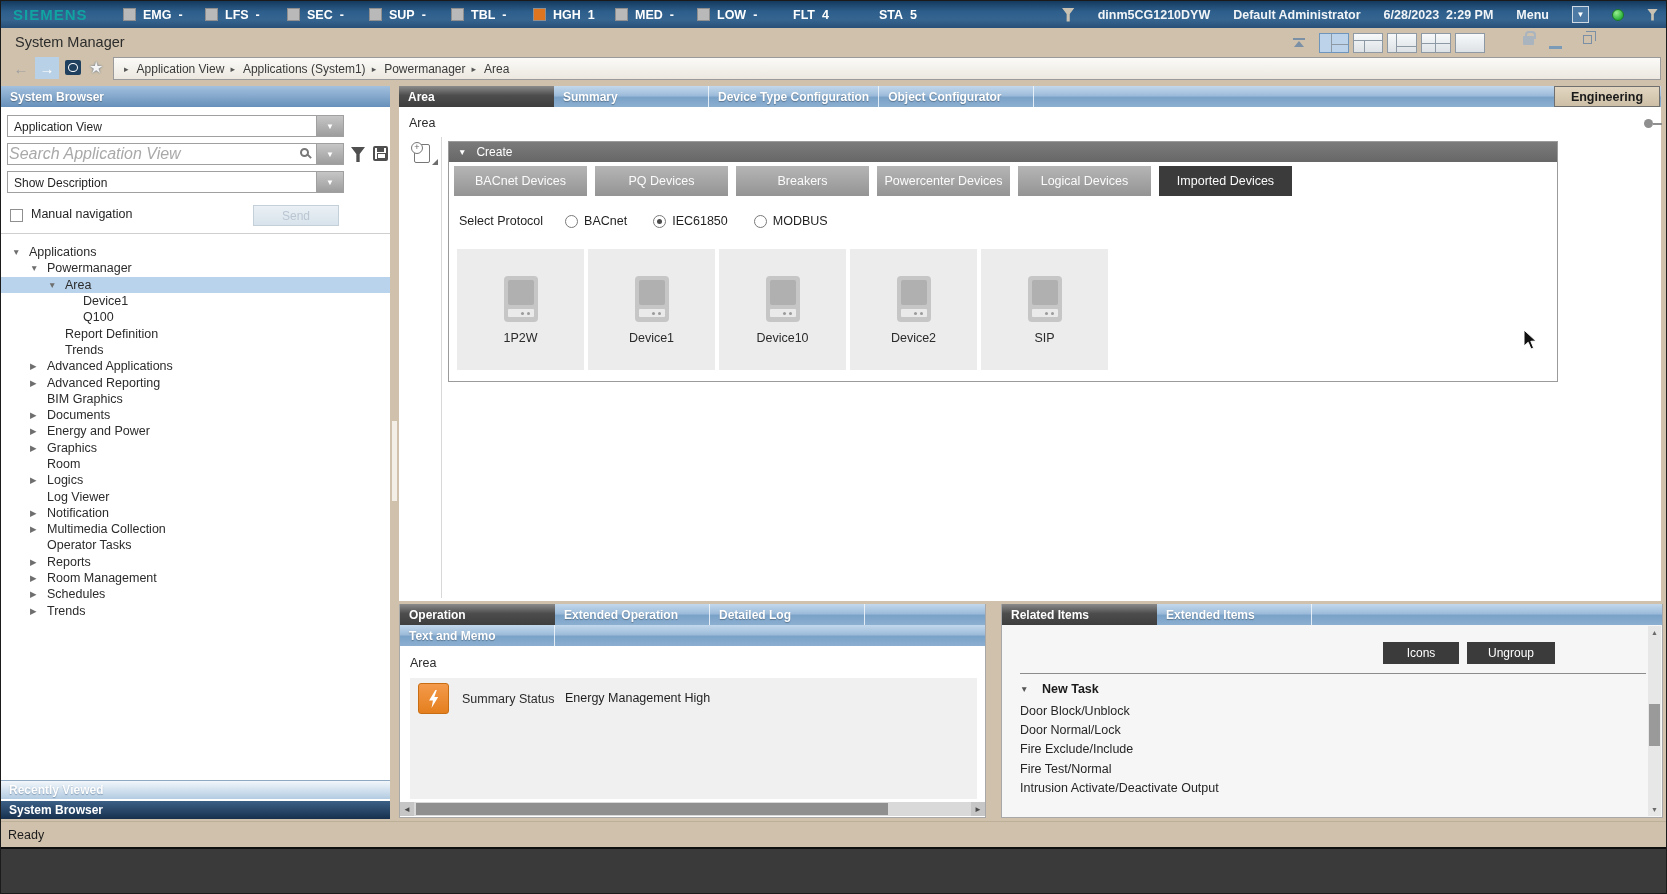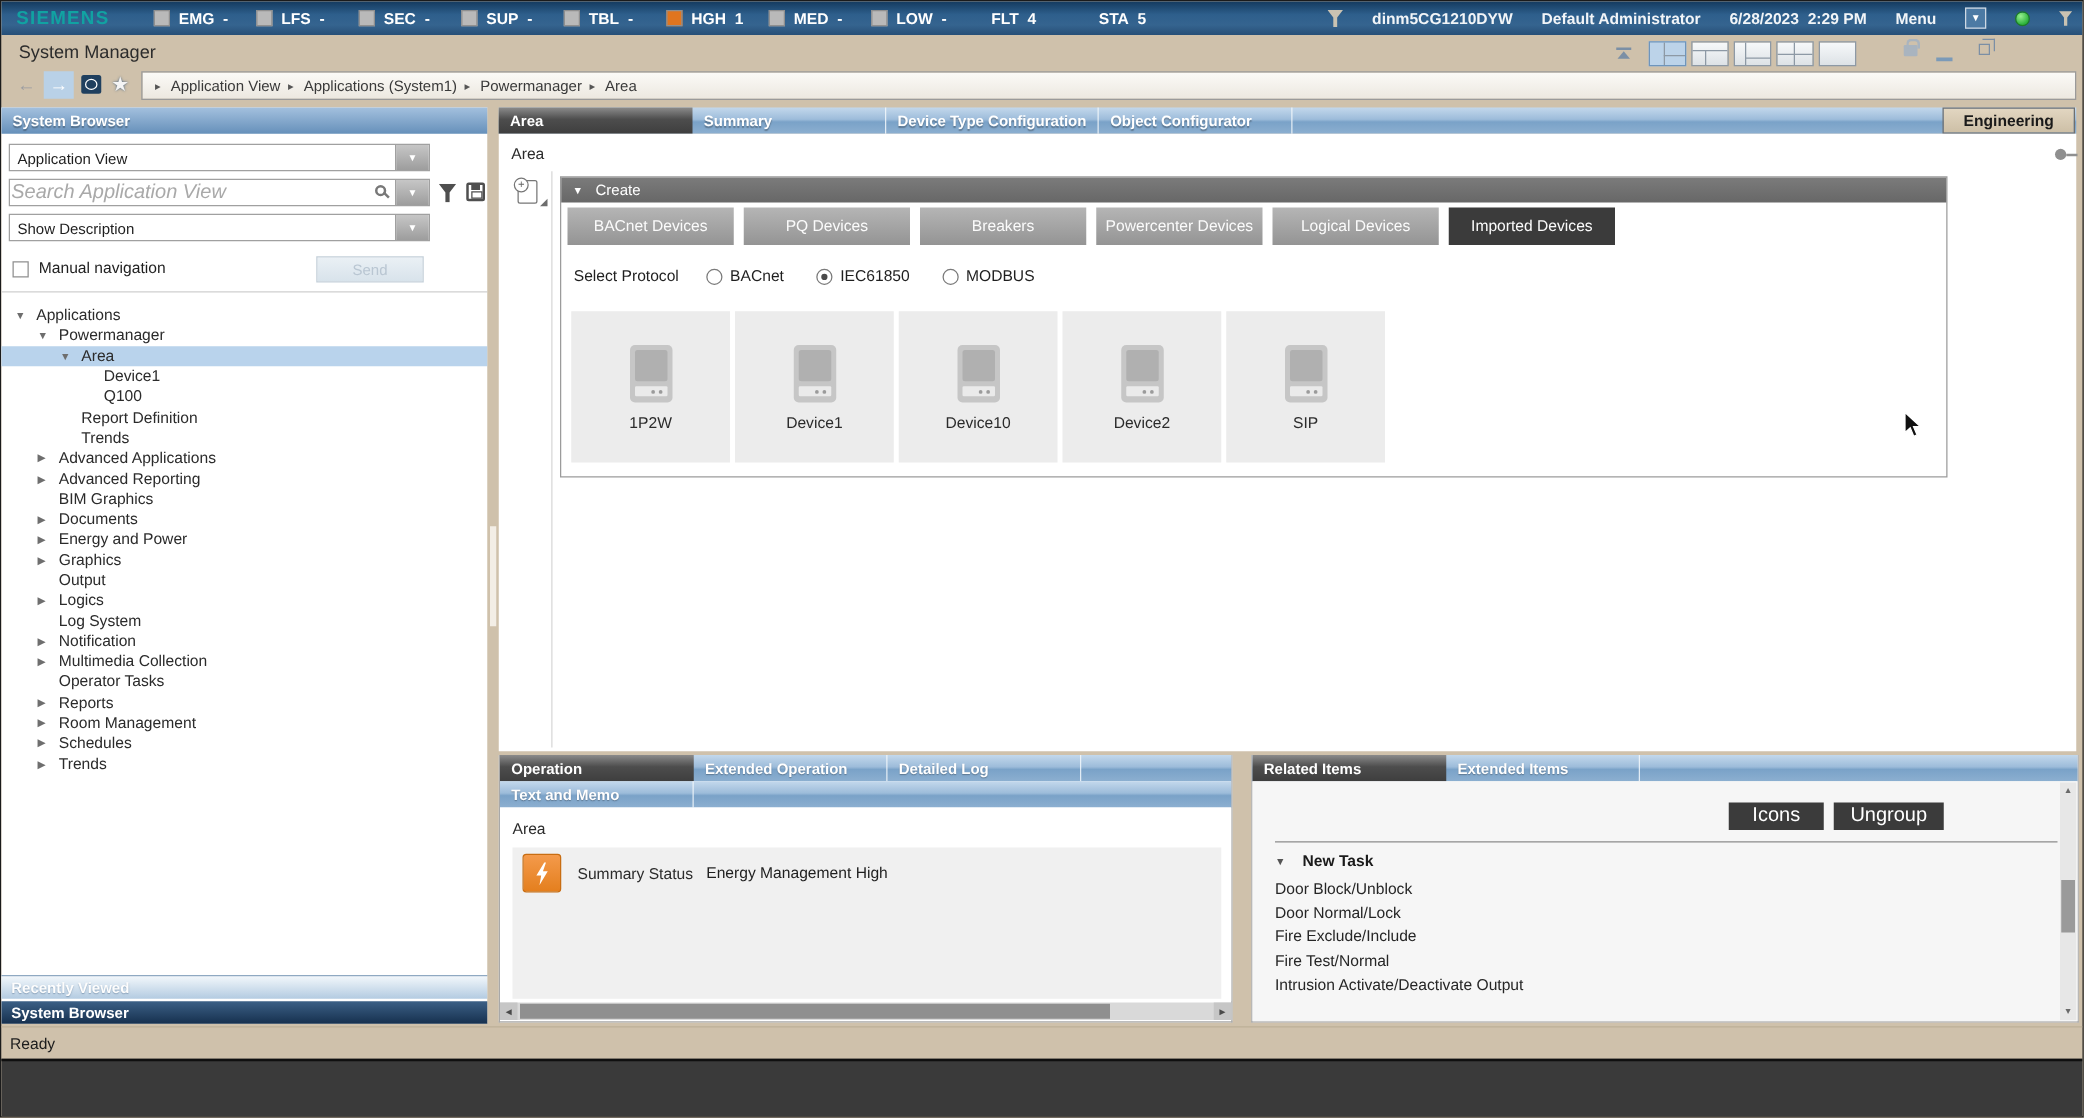--- a/index.html
+++ b/index.html
@@ -133,21 +133,21 @@
   .status-value{position:absolute;left:155px;top:13px;font-size:12.5px;color:#1f1f1f}
   .hscroll{position:absolute;left:0;bottom:1px;right:0;height:14px;background:#d9d9d9;display:flex;align-items:center}
   .hs-arrow{width:14px;height:14px;background:#c6c6c6;color:#4a4a4a;font-size:8px;display:flex;align-items:center;justify-content:center;flex:none}
   .hs-thumb{margin-left:2px;width:472px;height:12px;background:#8f8f8f}
   .hs-spacer{flex:1}
 
   
   .br-panel{position:absolute;left:1000px;top:603px;width:662px;height:214px;background:#f6f6f6;border:1px solid #a8a8a8;border-top:none}
   .br-tabs{left:0;top:0;width:100%}
   .br-content{position:absolute;left:0;top:21px;right:0;bottom:0;background:#f6f6f6}
-  .dk-btn{position:absolute;top:17px;height:22px;background:#3b3b3b;color:#fff;font-size:16px;display:flex;align-items:center;justify-content:center}
+  .dk-btn{position:absolute;top:17px;height:22px;background:#3b3b3b;color:#fff;font-size:12px;display:flex;align-items:center;justify-content:center}
   .btn-icons{right:203px;width:76px}
   .btn-ungroup{right:107px;width:88px}
   .br-divider{position:absolute;left:18px;right:16px;top:48px;height:1px;background:#8c8c8c}
   .br-group{position:absolute;left:18px;top:57px;display:flex;align-items:center}
   .br-group .tri{font-size:8.5px;color:#555;width:22px}
   .br-group .glabel{font-size:12.5px;font-weight:bold;color:#1b1b1b}
   .br-list{position:absolute;left:18px;top:76px;right:20px}
   .br-item{height:19.4px;font-size:12.5px;color:#262626;display:flex;align-items:center}
   .vscroll{position:absolute;right:1px;top:1px;bottom:1px;width:13px;background:#e7e7e7}
   .vs-arrow{position:absolute;left:0;width:13px;height:13px;color:#6a6a6a;font-size:7px;display:flex;align-items:center;justify-content:center}
@@ -383,31 +383,31 @@
           <span class="tree-label">Energy and Power</span>
         </div>
 
         <div class="tree-row" style="padding-left: 27px;">
           <span class="tree-arrow">▶</span>
           <span class="tree-label">Graphics</span>
         </div>
 
         <div class="tree-row" style="padding-left: 27px;">
           <span class="tree-arrow"></span>
-          <span class="tree-label">Output</span>
+          <span class="tree-label">Room</span>
         </div>
 
         <div class="tree-row" style="padding-left: 27px;">
           <span class="tree-arrow">▶</span>
           <span class="tree-label">Logics</span>
         </div>
 
         <div class="tree-row" style="padding-left: 27px;">
           <span class="tree-arrow"></span>
-          <span class="tree-label">Log System</span>
+          <span class="tree-label">Log Viewer</span>
         </div>
 
         <div class="tree-row" style="padding-left: 27px;">
           <span class="tree-arrow">▶</span>
           <span class="tree-label">Notification</span>
         </div>
 
         <div class="tree-row" style="padding-left: 27px;">
           <span class="tree-arrow">▶</span>
           <span class="tree-label">Multimedia Collection</span>

